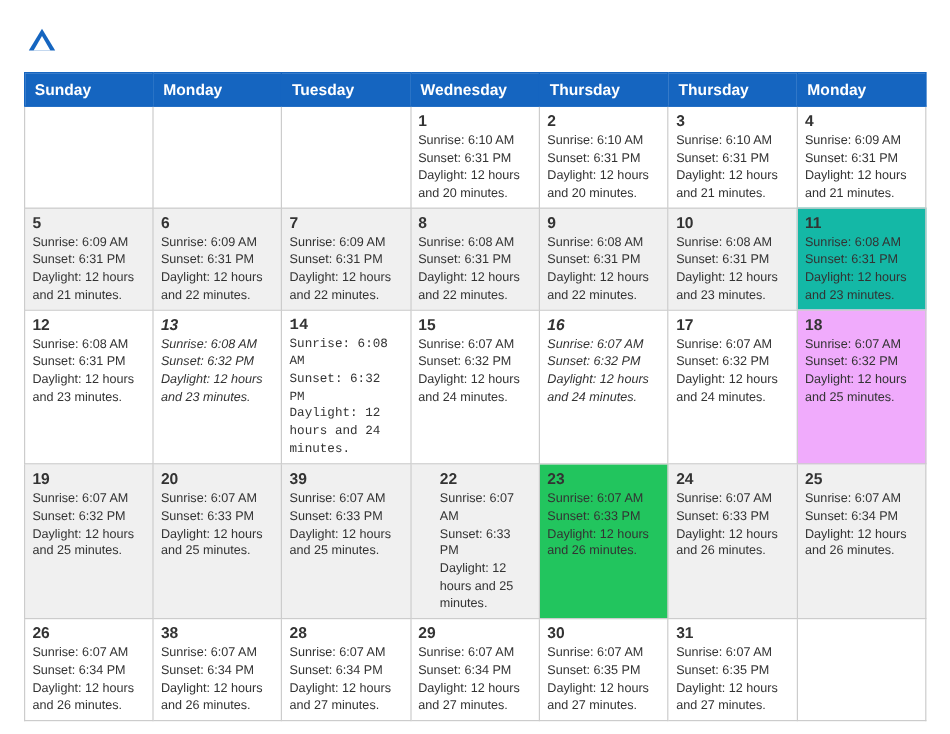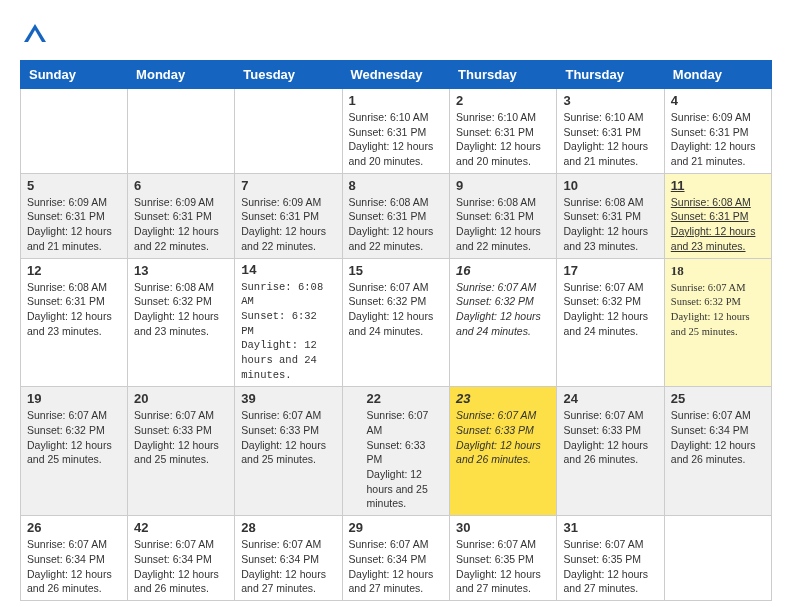--- a/index.html
+++ b/index.html
@@ -188,35 +188,35 @@
           <div class="day-info" style="white-space: pre-line;">Sunrise: 6:08 AM
 Sunset: 6:31 PM
 Daylight: 12 hours and 22 minutes.</div>
         </td>
         <td style="background: rgb(240, 240, 240);">
           <span class="day-num">10</span>
           <div class="day-info" style="white-space: pre-line;">Sunrise: 6:08 AM
 Sunset: 6:31 PM
 Daylight: 12 hours and 23 minutes.</div>
         </td>
-        <td style="background: #fef9c3; text-decoration: underline;">
+        <td style="background: #14b8a6;">
           <span class="day-num">11</span>
           <div class="day-info" style="white-space: pre-line;">Sunrise: 6:08 AM
 Sunset: 6:31 PM
 Daylight: 12 hours and 23 minutes.</div>
         </td>
       </tr>
       <tr>
         <td style="background: rgb(255, 255, 255);">
           <span class="day-num">12</span>
           <div class="day-info" style="white-space: pre-line;">Sunrise: 6:08 AM
 Sunset: 6:31 PM
 Daylight: 12 hours and 23 minutes.</div>
         </td>
-        <td style="background: rgb(255, 255, 255);">
+        <td style="background: rgb(255, 255, 255); font-style: italic;">
           <span class="day-num">13</span>
           <div class="day-info" style="white-space: pre-line;">Sunrise: 6:08 AM
 Sunset: 6:32 PM
 Daylight: 12 hours and 23 minutes.</div>
         </td>
         <td style="background: rgb(255, 255, 255); font-family: Liberation Mono, monospace;">
           <span class="day-num">14</span>
           <div class="day-info" style="white-space: pre-line;">Sunrise: 6:08 AM
 Sunset: 6:32 PM
 Daylight: 12 hours and 24 minutes.</div>
@@ -232,21 +232,21 @@
           <div class="day-info" style="white-space: pre-line;">Sunrise: 6:07 AM
 Sunset: 6:32 PM
 Daylight: 12 hours and 24 minutes.</div>
         </td>
         <td style="background: rgb(255, 255, 255);">
           <span class="day-num">17</span>
           <div class="day-info" style="white-space: pre-line;">Sunrise: 6:07 AM
 Sunset: 6:32 PM
 Daylight: 12 hours and 24 minutes.</div>
         </td>
-        <td style="background: #fef9c3; font-family: Liberation Serif, serif;">
+        <td style="background: #f0abfc;">
           <span class="day-num">18</span>
           <div class="day-info" style="white-space: pre-line;">Sunrise: 6:07 AM
 Sunset: 6:32 PM
 Daylight: 12 hours and 25 minutes.</div>
         </td>
       </tr>
       <tr>
         <td style="background: rgb(240, 240, 240);">
           <span class="day-num">19</span>
           <div class="day-info" style="white-space: pre-line;">Sunrise: 6:07 AM
@@ -264,21 +264,21 @@
           <div class="day-info" style="white-space: pre-line;">Sunrise: 6:07 AM
 Sunset: 6:33 PM
 Daylight: 12 hours and 25 minutes.</div>
         </td>
         <td style="background: rgb(240, 240, 240); padding-left: 24px;">
           <span class="day-num">22</span>
           <div class="day-info" style="white-space: pre-line;">Sunrise: 6:07 AM
 Sunset: 6:33 PM
 Daylight: 12 hours and 25 minutes.</div>
         </td>
-        <td style="background: #fde047; font-style: italic;">
+        <td style="background: #22c55e;">
           <span class="day-num">23</span>
           <div class="day-info" style="white-space: pre-line;">Sunrise: 6:07 AM
 Sunset: 6:33 PM
 Daylight: 12 hours and 26 minutes.</div>
         </td>
         <td style="background: rgb(240, 240, 240);">
           <span class="day-num">24</span>
           <div class="day-info" style="white-space: pre-line;">Sunrise: 6:07 AM
 Sunset: 6:33 PM
 Daylight: 12 hours and 26 minutes.</div>
@@ -291,21 +291,21 @@
         </td>
       </tr>
       <tr>
         <td style="background: rgb(255, 255, 255);">
           <span class="day-num">26</span>
           <div class="day-info" style="white-space: pre-line;">Sunrise: 6:07 AM
 Sunset: 6:34 PM
 Daylight: 12 hours and 26 minutes.</div>
         </td>
         <td style="background: rgb(255, 255, 255);">
-          <span class="day-num">42</span>
+          <span class="day-num">38</span>
           <div class="day-info" style="white-space: pre-line;">Sunrise: 6:07 AM
 Sunset: 6:34 PM
 Daylight: 12 hours and 26 minutes.</div>
         </td>
         <td style="background: rgb(255, 255, 255);">
           <span class="day-num">28</span>
           <div class="day-info" style="white-space: pre-line;">Sunrise: 6:07 AM
 Sunset: 6:34 PM
 Daylight: 12 hours and 27 minutes.</div>
         </td>

